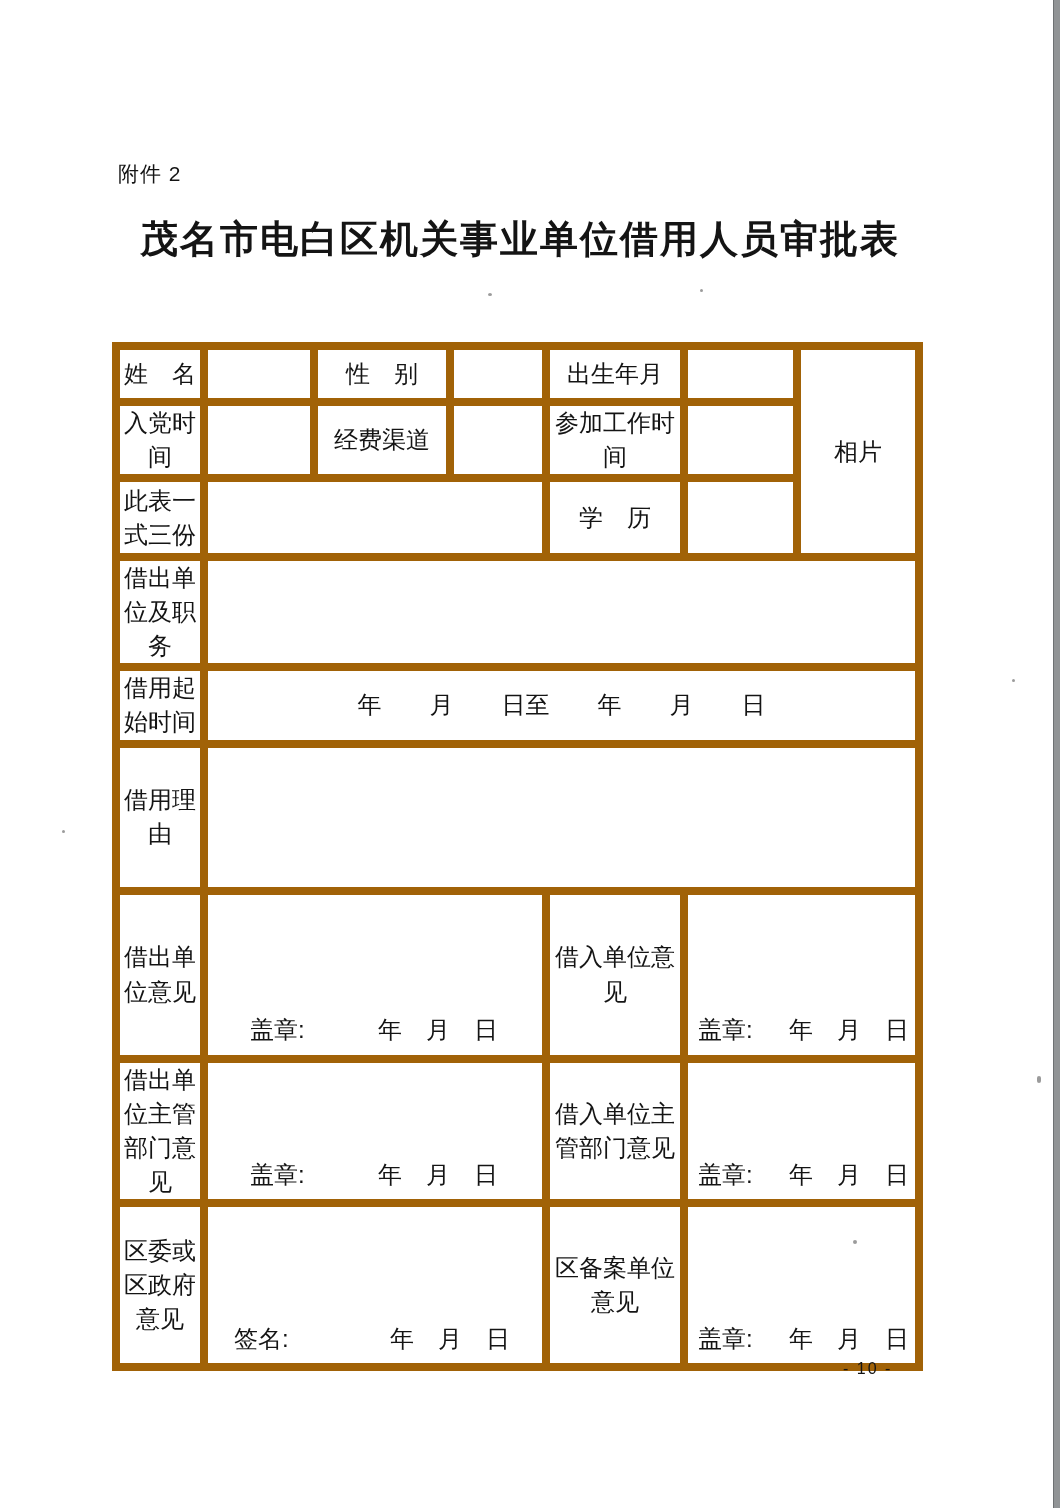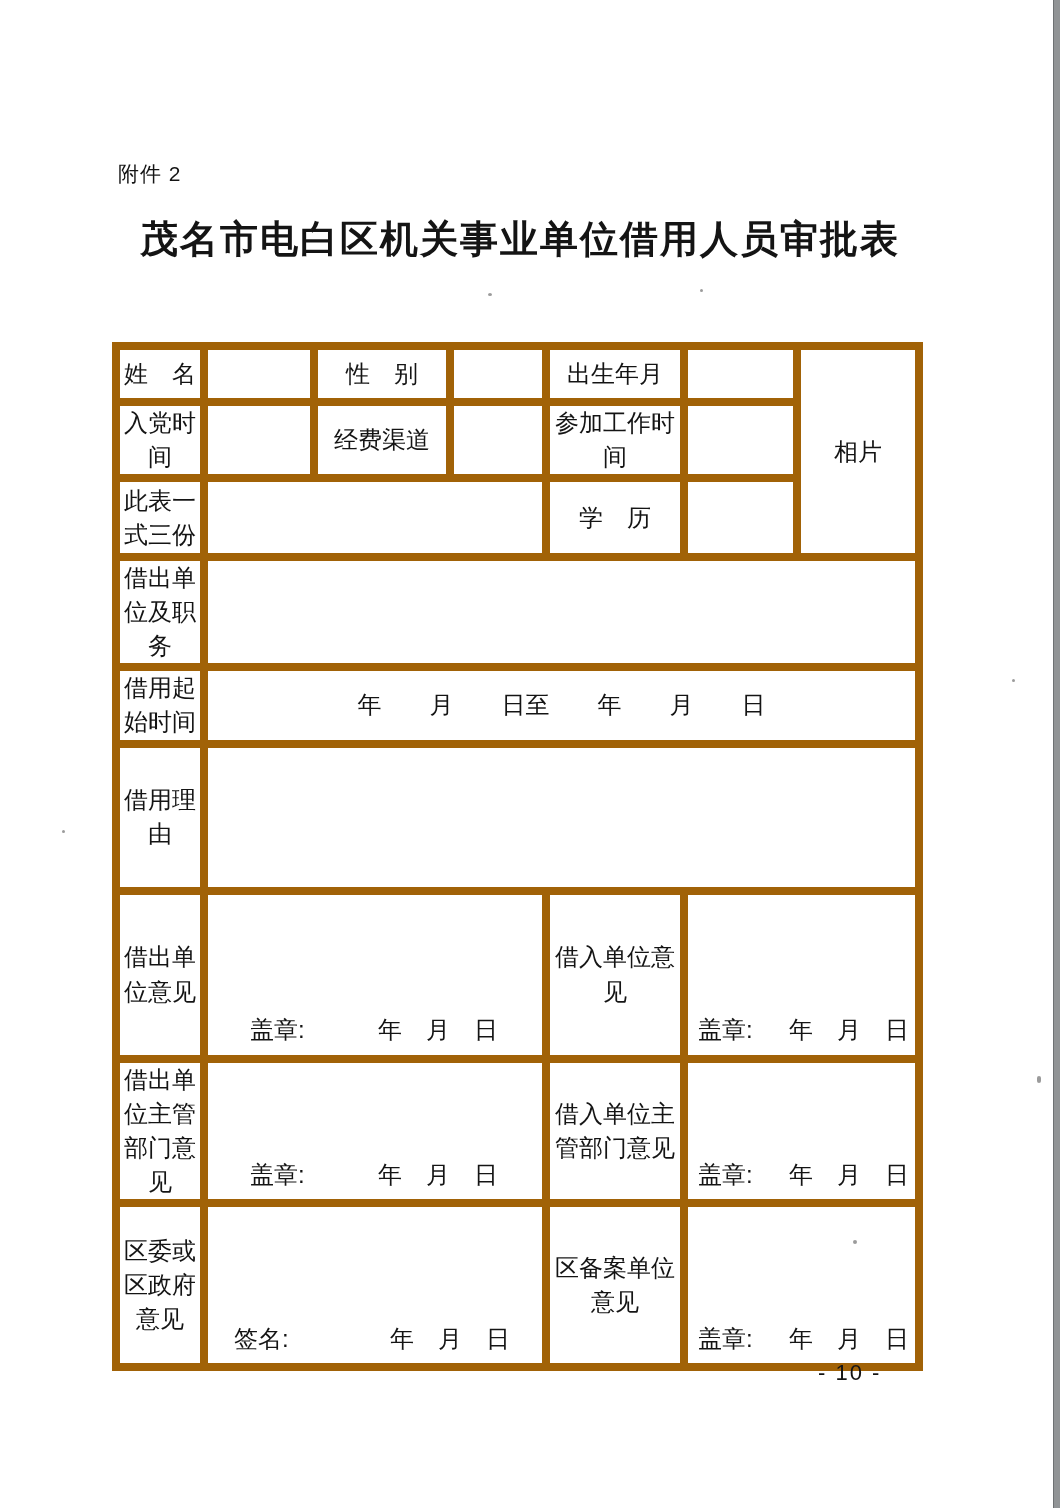--- a/index.html
+++ b/index.html
@@ -80,22 +80,22 @@
 
   .footnote {
     position: absolute;
     left: 100px; top: 1296px;
     font-size: 23px;
     white-space: nowrap;
   }
 
   .page-number {
     position: absolute;
-    left: 818px; top: 1360px;
-    font-size: 22px;
+    left: 843px; top: 1360px;
+    font-size: 16px;
     letter-spacing: 2px;
   }
 
   
   .speck { position: absolute; background: #7a7a7a; border-radius: 50%; opacity: 0.75; }
   .sp1 { left: 488px;  top: 293px;  width: 4px; height: 3px; }
   .sp2 { left: 700px;  top: 289px;  width: 3px; height: 3px; }
   .sp3 { left: 62px;   top: 830px;  width: 3px; height: 3px; }
   .sp4 { left: 1037px; top: 1076px; width: 4px; height: 7px; border-radius: 2px; }
   .sp5 { left: 853px;  top: 1240px; width: 4px; height: 4px; }

